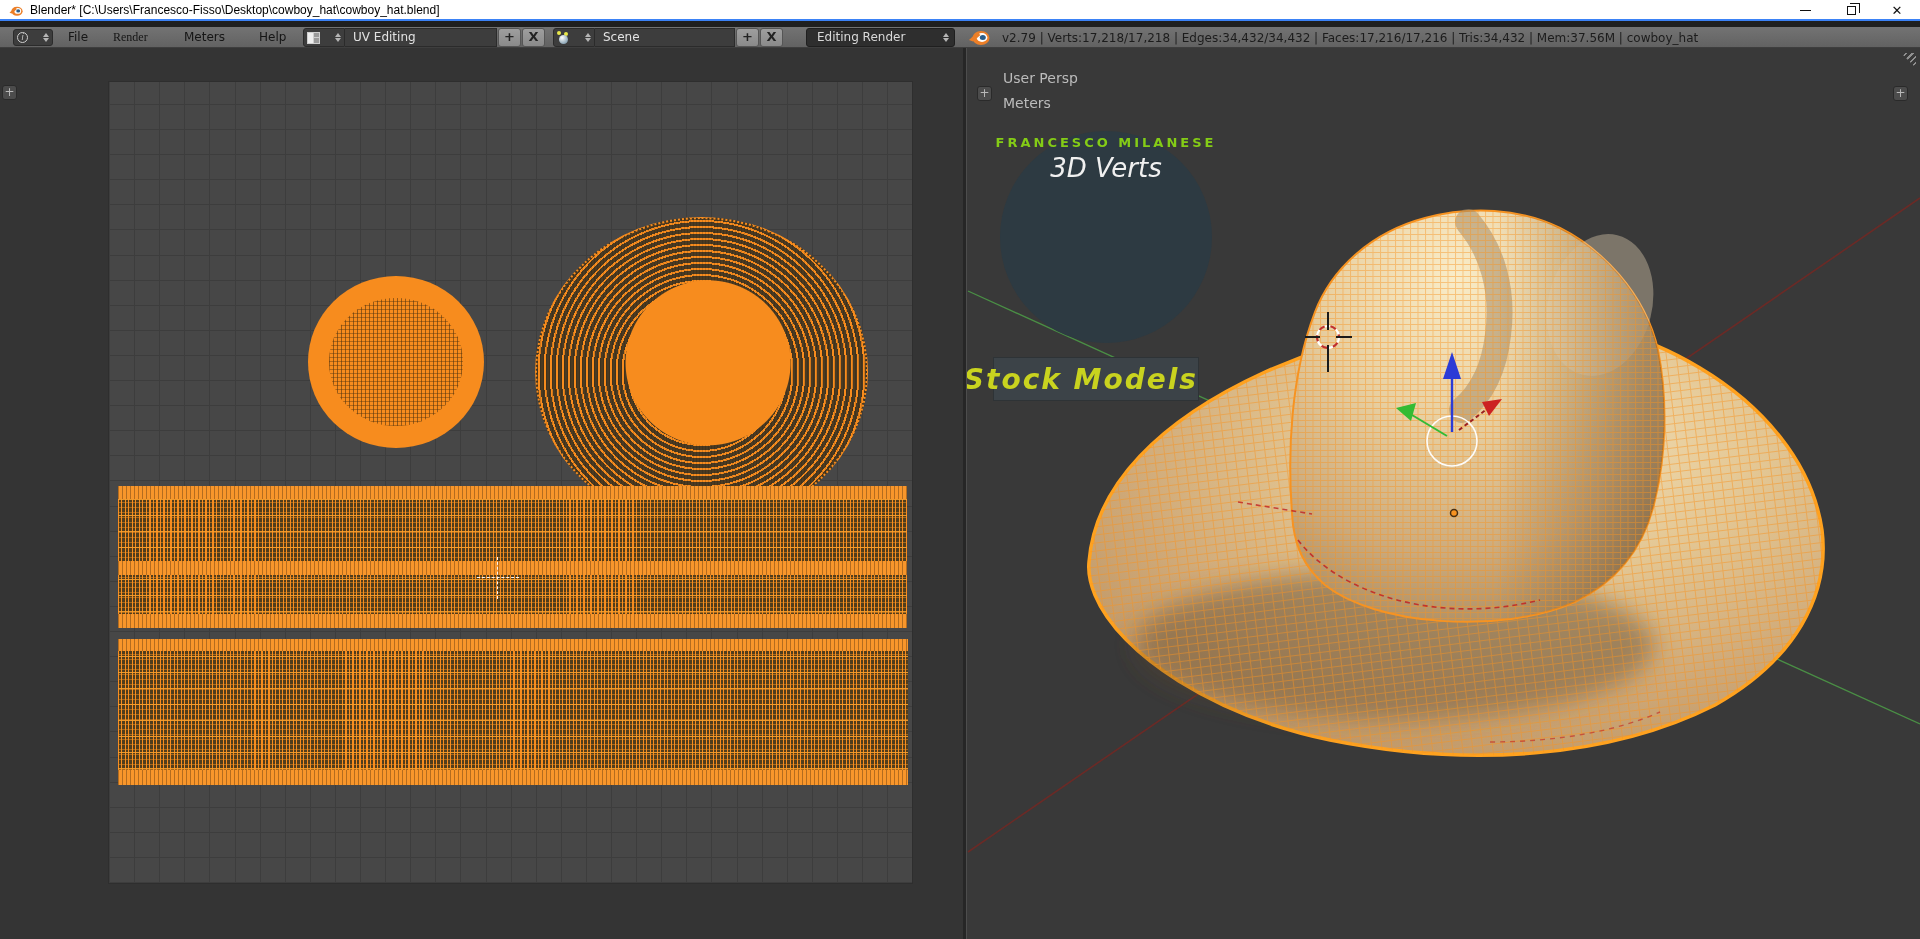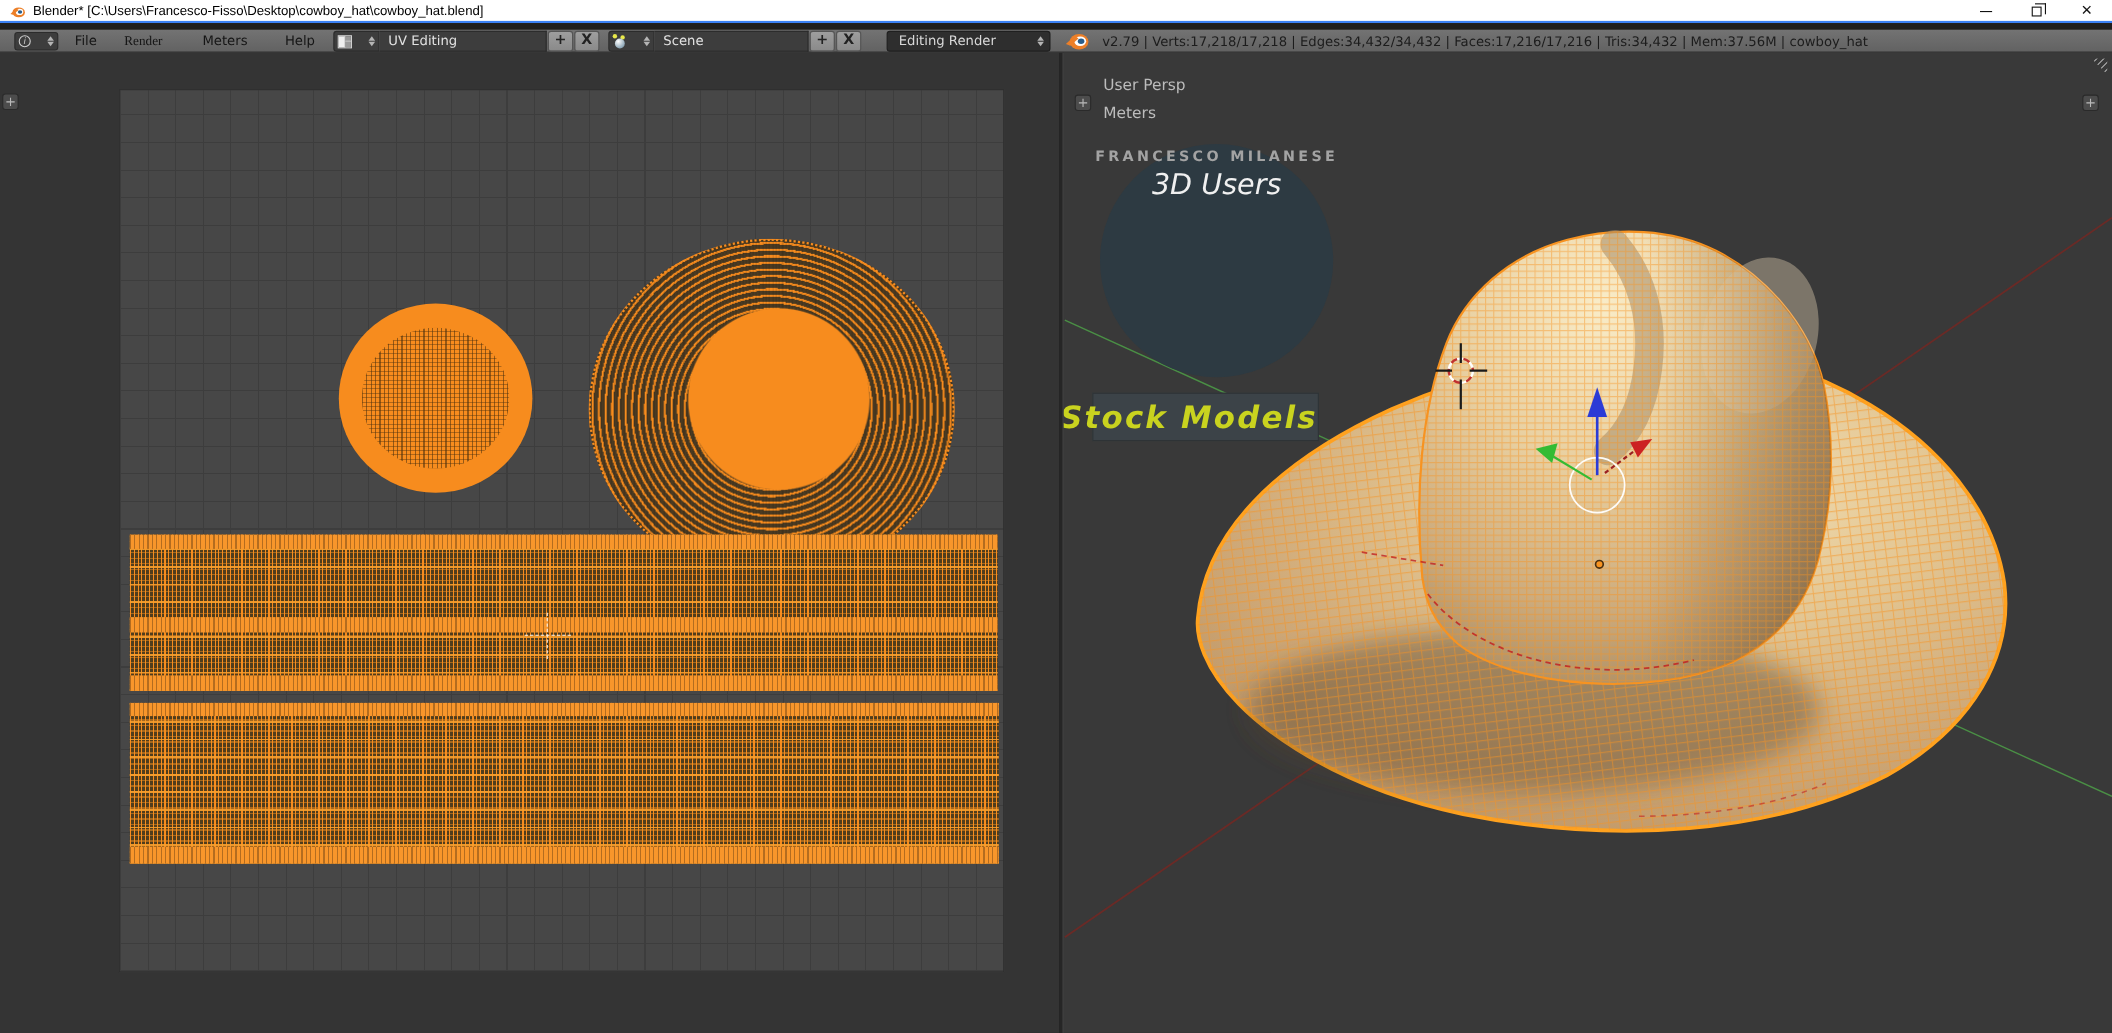--- a/index.html
+++ b/index.html
@@ -108,21 +108,21 @@
   .lbl-persp { top:22px; } .lbl-units { top:47px; }
 
   .scene-svg { position:absolute; left:-967px; top:-48px; width:1920px; height:939px; pointer-events:none; }
   .scene-svg .hat { pointer-events:auto; }
 
   
   .wm-circle { position:absolute; left:33px; top:83px; width:212px; height:212px; border-radius:50%;
     background:#2d3a42; display:flex; flex-direction:column; align-items:center; }
   .wm-letters { margin-top:22px; font-style:italic; font-size:98px; line-height:98px; font-weight:bold; letter-spacing:-6px; }
   .wm-letters .f { color:#f4f4f4; } .wm-letters .m { color:#38a3dc; }
-  .wm-name { margin-top:4px; color:#a3a3a3; font-size:13px; font-weight:bold; letter-spacing:3px; white-space:nowrap;text-align:right; }
+  .wm-name { margin-top:4px; color:#84cc16; font-size:13px; font-weight:bold; letter-spacing:3px; white-space:nowrap;text-align:right; }
   .wm-sub { margin-top:3px; color:#f0f0f0; font-style:italic; font-size:26px; }
   .wm-badge { position:absolute; left:26px; top:309px; width:206px; height:44px; background:#3c4348; border:1px solid #2e3336;
     display:flex; align-items:center; justify-content:flex-end; }
   .wm-badge span { color:#c9d31f; font-size:28px; font-weight:bold; font-style:italic; letter-spacing:2px; white-space:nowrap; }
 </style>
 </head>
 <body>
 
 <div class="app">
 
@@ -289,21 +289,21 @@
         <path d="M1293,525 C1286,450 1292,372 1315,312 C1332,268 1372,232 1425,218 C1470,206 1520,208 1560,228 C1600,248 1645,292 1658,350 C1668,400 1666,455 1655,500 C1645,545 1620,580 1575,602 C1500,635 1375,625 1325,585 C1302,565 1296,545 1293,525 Z" fill="url(#wireCrown)" opacity="0.45"></path>
 
         <path d="M1298,540 C1340,595 1440,625 1540,600" fill="none" stroke="#c22222" stroke-width="1.6" stroke-dasharray="5 4" opacity="0.85"></path>
         <path d="M1238,502 L1312,514" fill="none" stroke="#c22222" stroke-width="1.6" stroke-dasharray="5 4" opacity="0.8"></path>
         <path d="M1490,742 C1560,742 1620,730 1660,712" fill="none" stroke="#c22222" stroke-width="1.4" stroke-dasharray="5 5" opacity="0.6"></path>
       </g>
     </svg>
 
     <div class="wm-circle">
       <div class="wm-name">FRANCESCO MILANESE</div>
-      <div class="wm-sub">3D Users</div>
+      <div class="wm-sub">3D Verts</div>
     </div>
     <div class="wm-badge">
       <span>Stock Models</span>
     </div>
 
     <svg class="scene-svg" viewBox="0 0 1920 939">
       <g>
         <circle cx="1328" cy="337" r="11" fill="none" stroke="#ffffff" stroke-width="2.2" stroke-dasharray="6 6"></circle>
         <circle cx="1328" cy="337" r="11" fill="none" stroke="#c03030" stroke-width="2.2" stroke-dasharray="6 6" stroke-dashoffset="6"></circle>
         <path d="M1328,312 V330 M1328,345 V372 M1305,337 H1320 M1336,337 H1352" stroke="#1a1a1a" stroke-width="2"></path>

